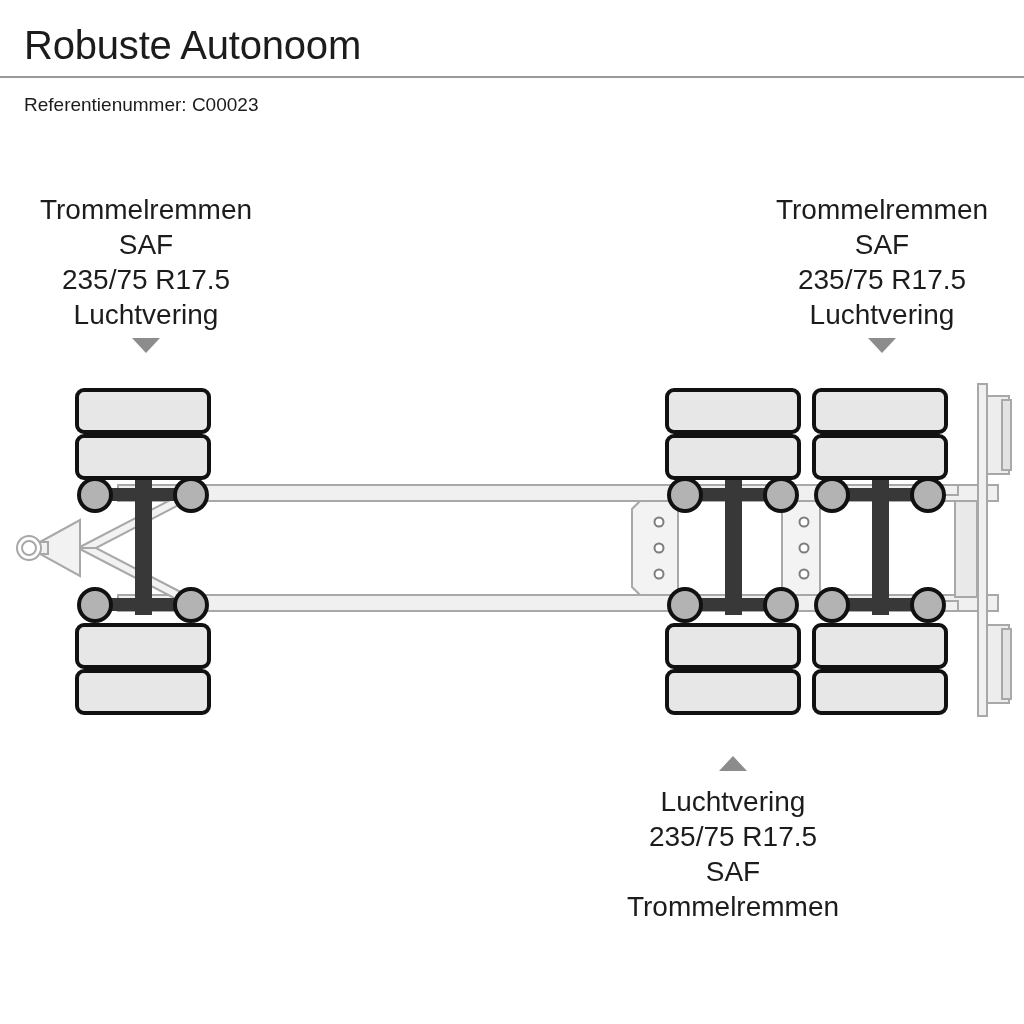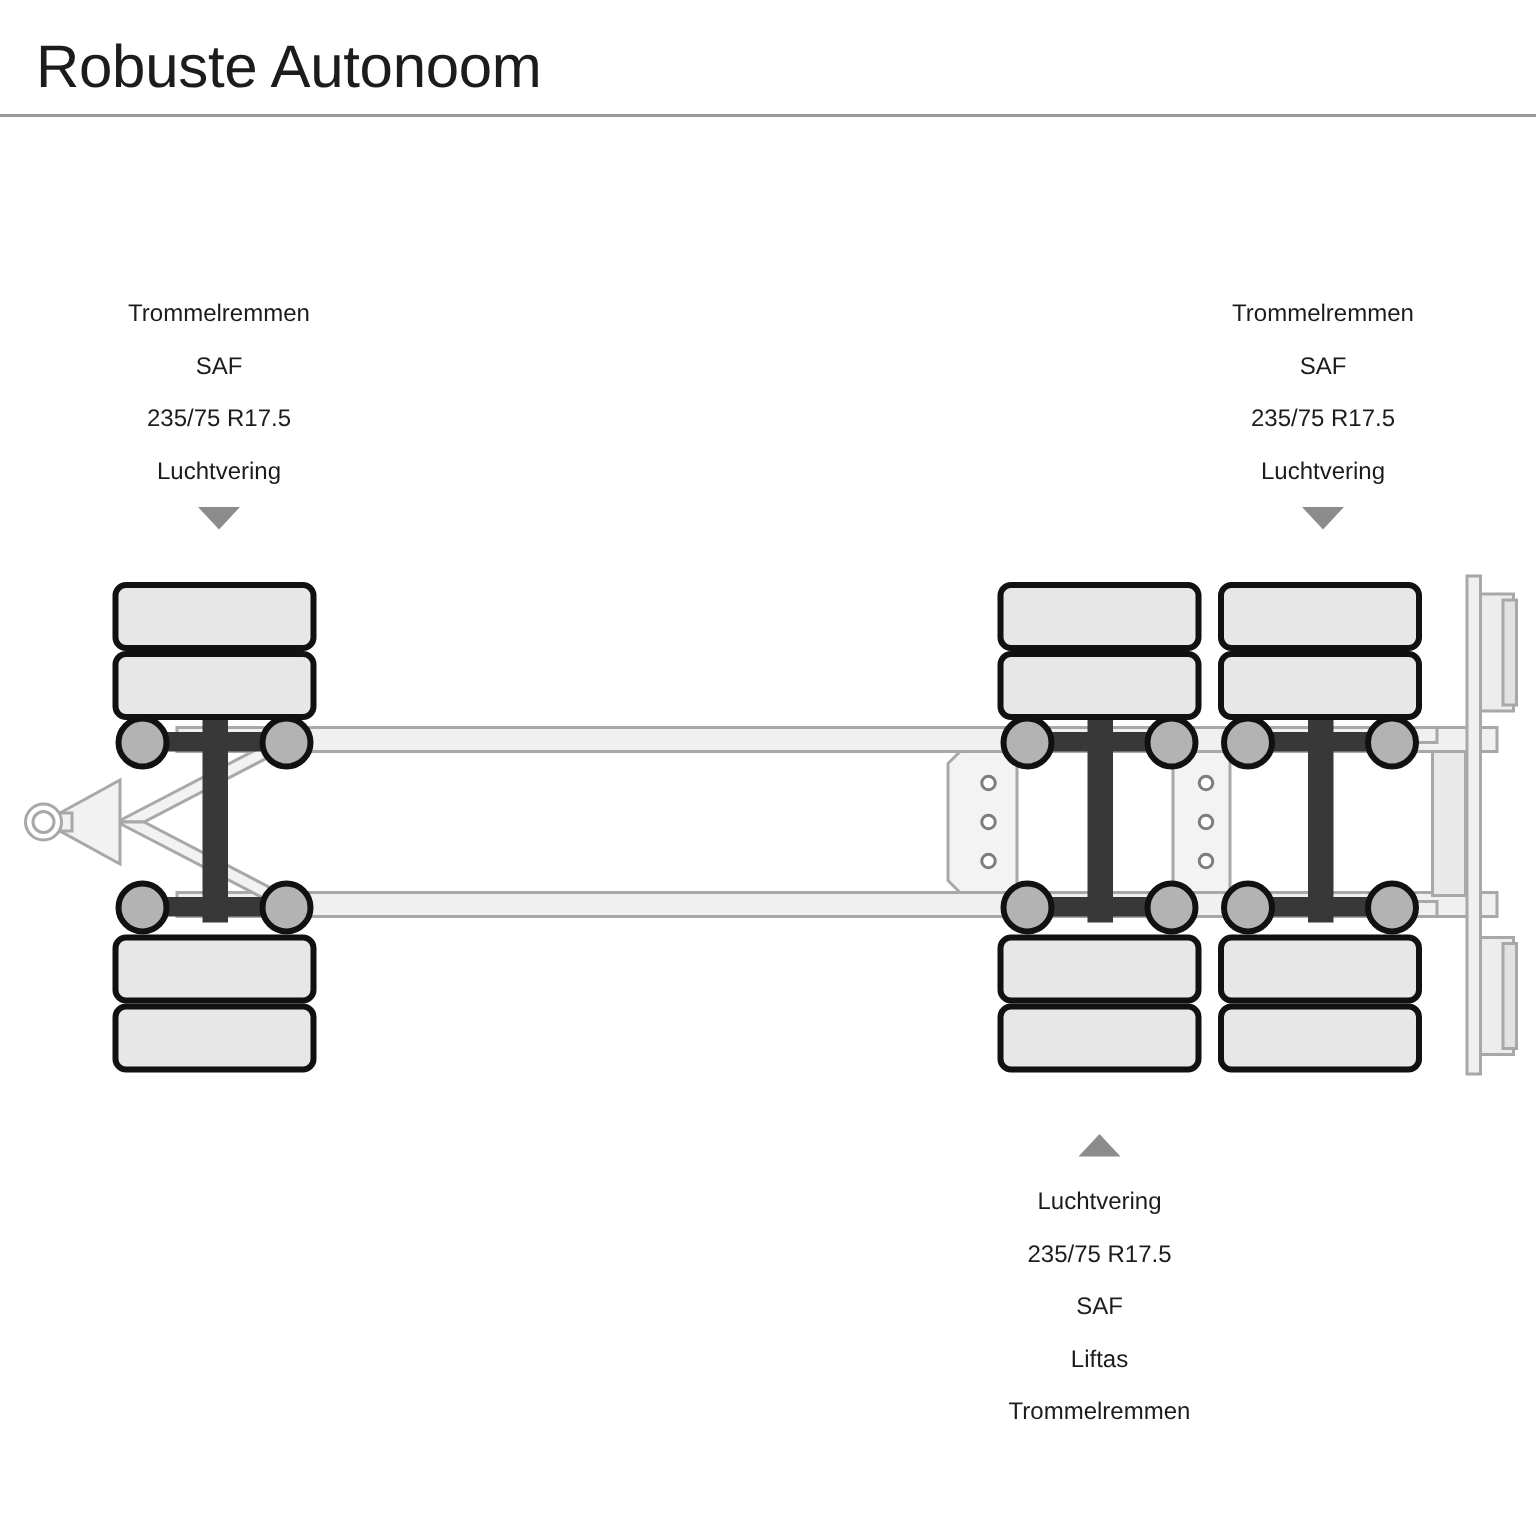--- a/index.html
+++ b/index.html
@@ -52,21 +52,21 @@
     font-size: 19px;
     line-height: 26px;
     color: #1c1c1c;
     white-space: nowrap;
   }
 
   
   .callout {
     position: absolute;
     text-align: center;
-    font-size: 16px;
+    font-size: 28px;
     line-height: 35px;
     color: #1c1c1c;
     white-space: nowrap;
   }
   .callout .ln { display: block; }
 
   #callout-front {
     left: 12px;
     top: 192px;
     width: 268px;
@@ -110,20 +110,21 @@
     height: 360px;
   }
   #trailer-diagram svg { display: block; }
 </style>
 </head>
 <body>
 
 <div id="header-area">
   <div id="page-title">Robuste Autonoom</div>
   <div id="header-divider"></div>
+  <div id="reference-line">Referentienummer: C00023</div>
 </div>
 
 <div id="callout-front" class="callout">
   <span class="ln">Trommelremmen</span>
   <span class="ln">SAF</span>
   <span class="ln">235/75 R17.5</span>
   <span class="ln">Luchtvering</span>
 </div>
 <div id="tri-front" class="tri tri-down"></div>
 
@@ -133,21 +134,20 @@
   <span class="ln">235/75 R17.5</span>
   <span class="ln">Luchtvering</span>
 </div>
 <div id="tri-rear" class="tri tri-down"></div>
 
 <div id="tri-bottom" class="tri tri-up"></div>
 <div id="callout-bottom" class="callout">
   <span class="ln">Luchtvering</span>
   <span class="ln">235/75 R17.5</span>
   <span class="ln">SAF</span>
-  <span class="ln">Liftas</span>
   <span class="ln">Trommelremmen</span>
 </div>
 
 <div id="trailer-diagram">
 <svg width="1024" height="360" viewBox="0 0 1024 360" xmlns="http://www.w3.org/2000/svg">
 
   <defs>
 
     <g id="tyre-pair-top">
       <rect x="-66" y="20" width="132" height="42" rx="7" ry="7" fill="#e7e7e7" stroke="#111111" stroke-width="4"></rect>

